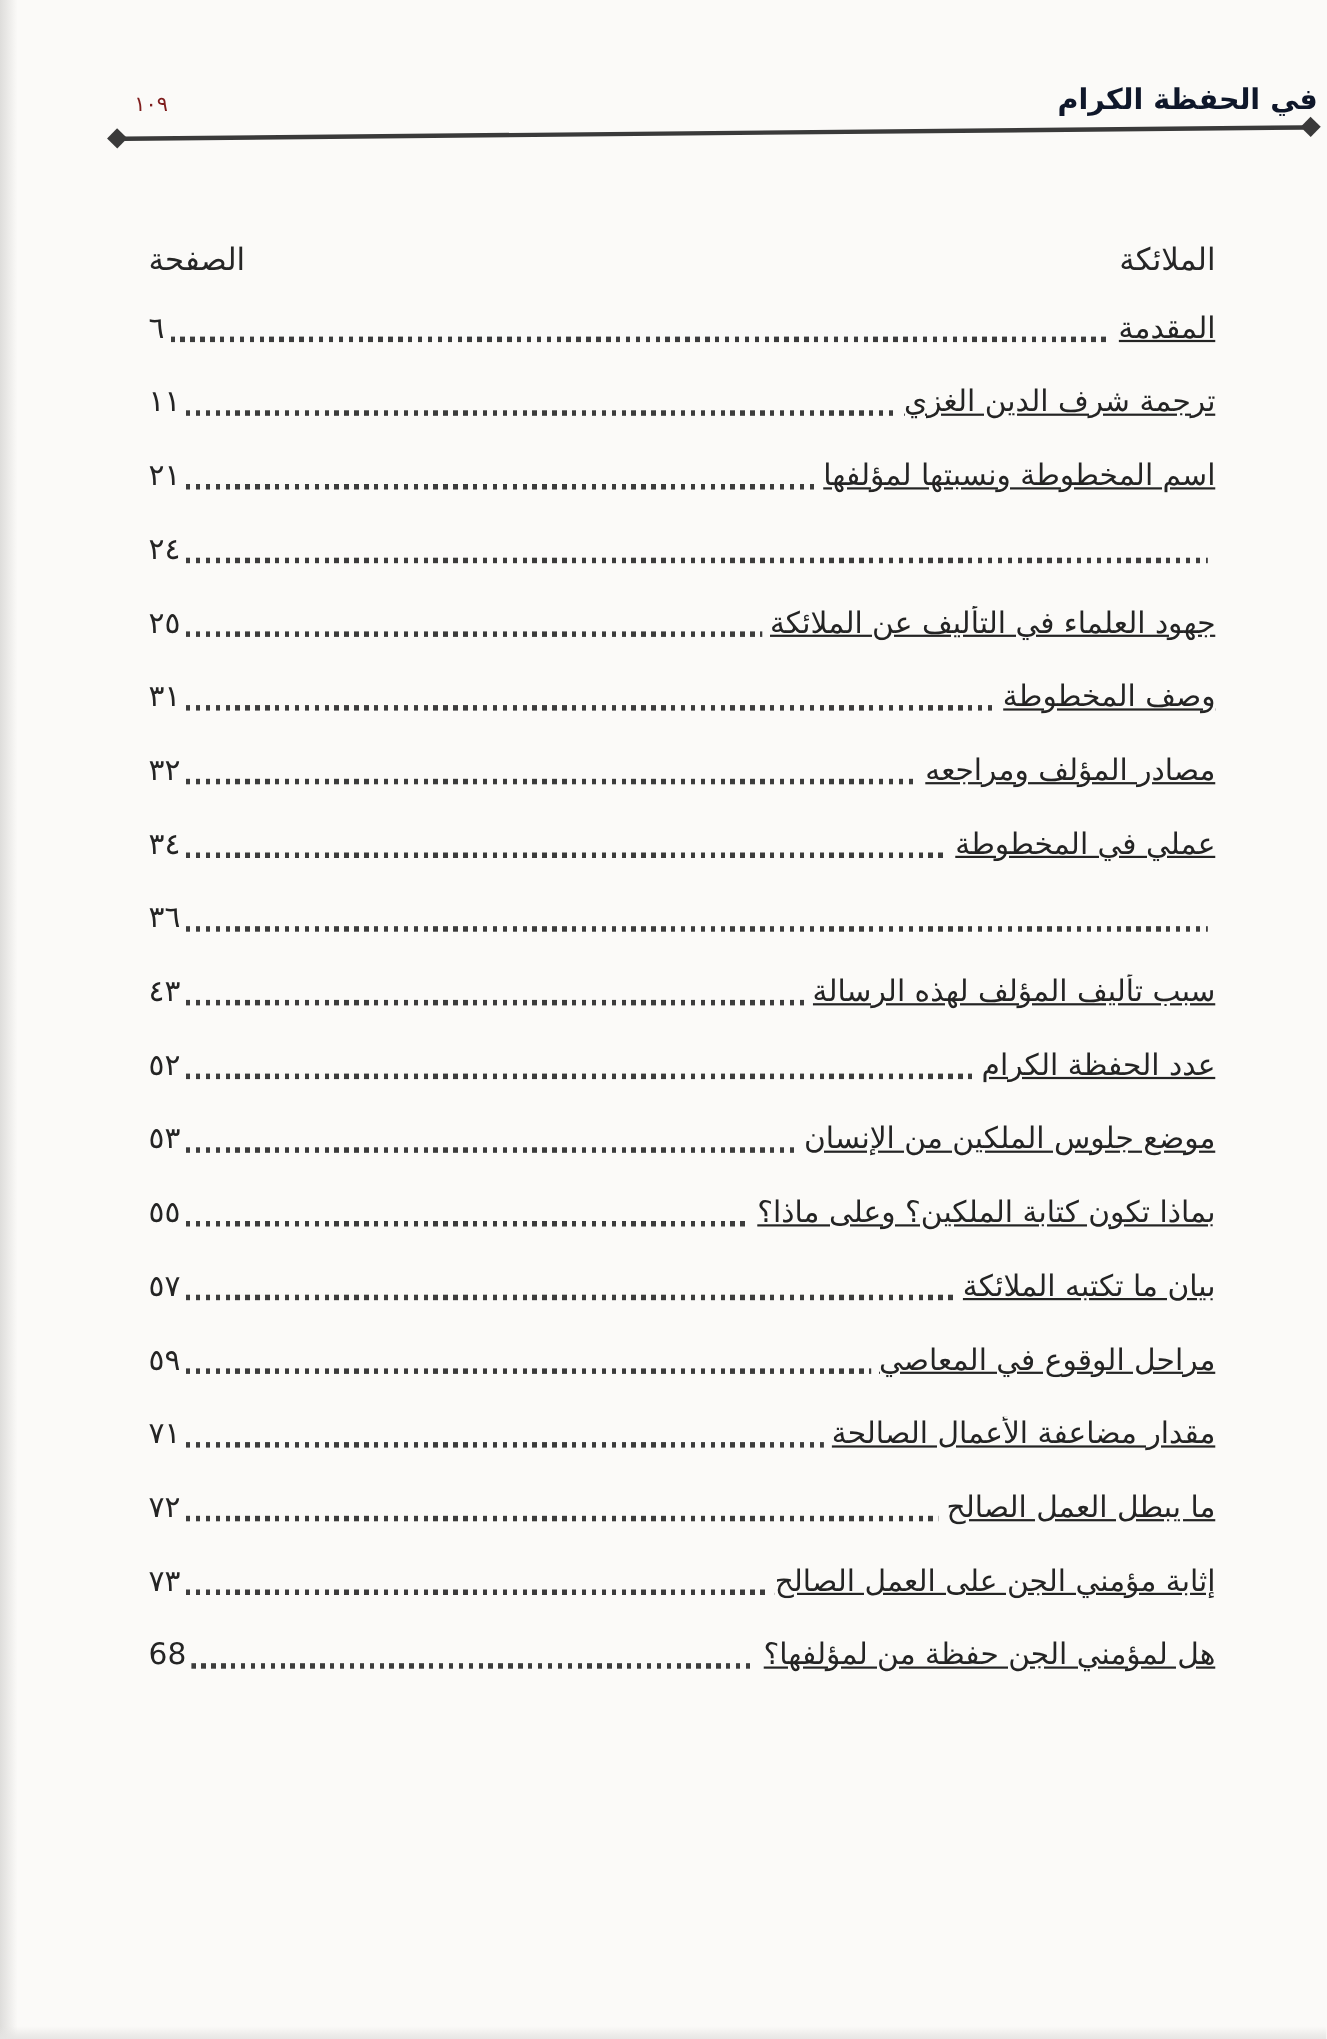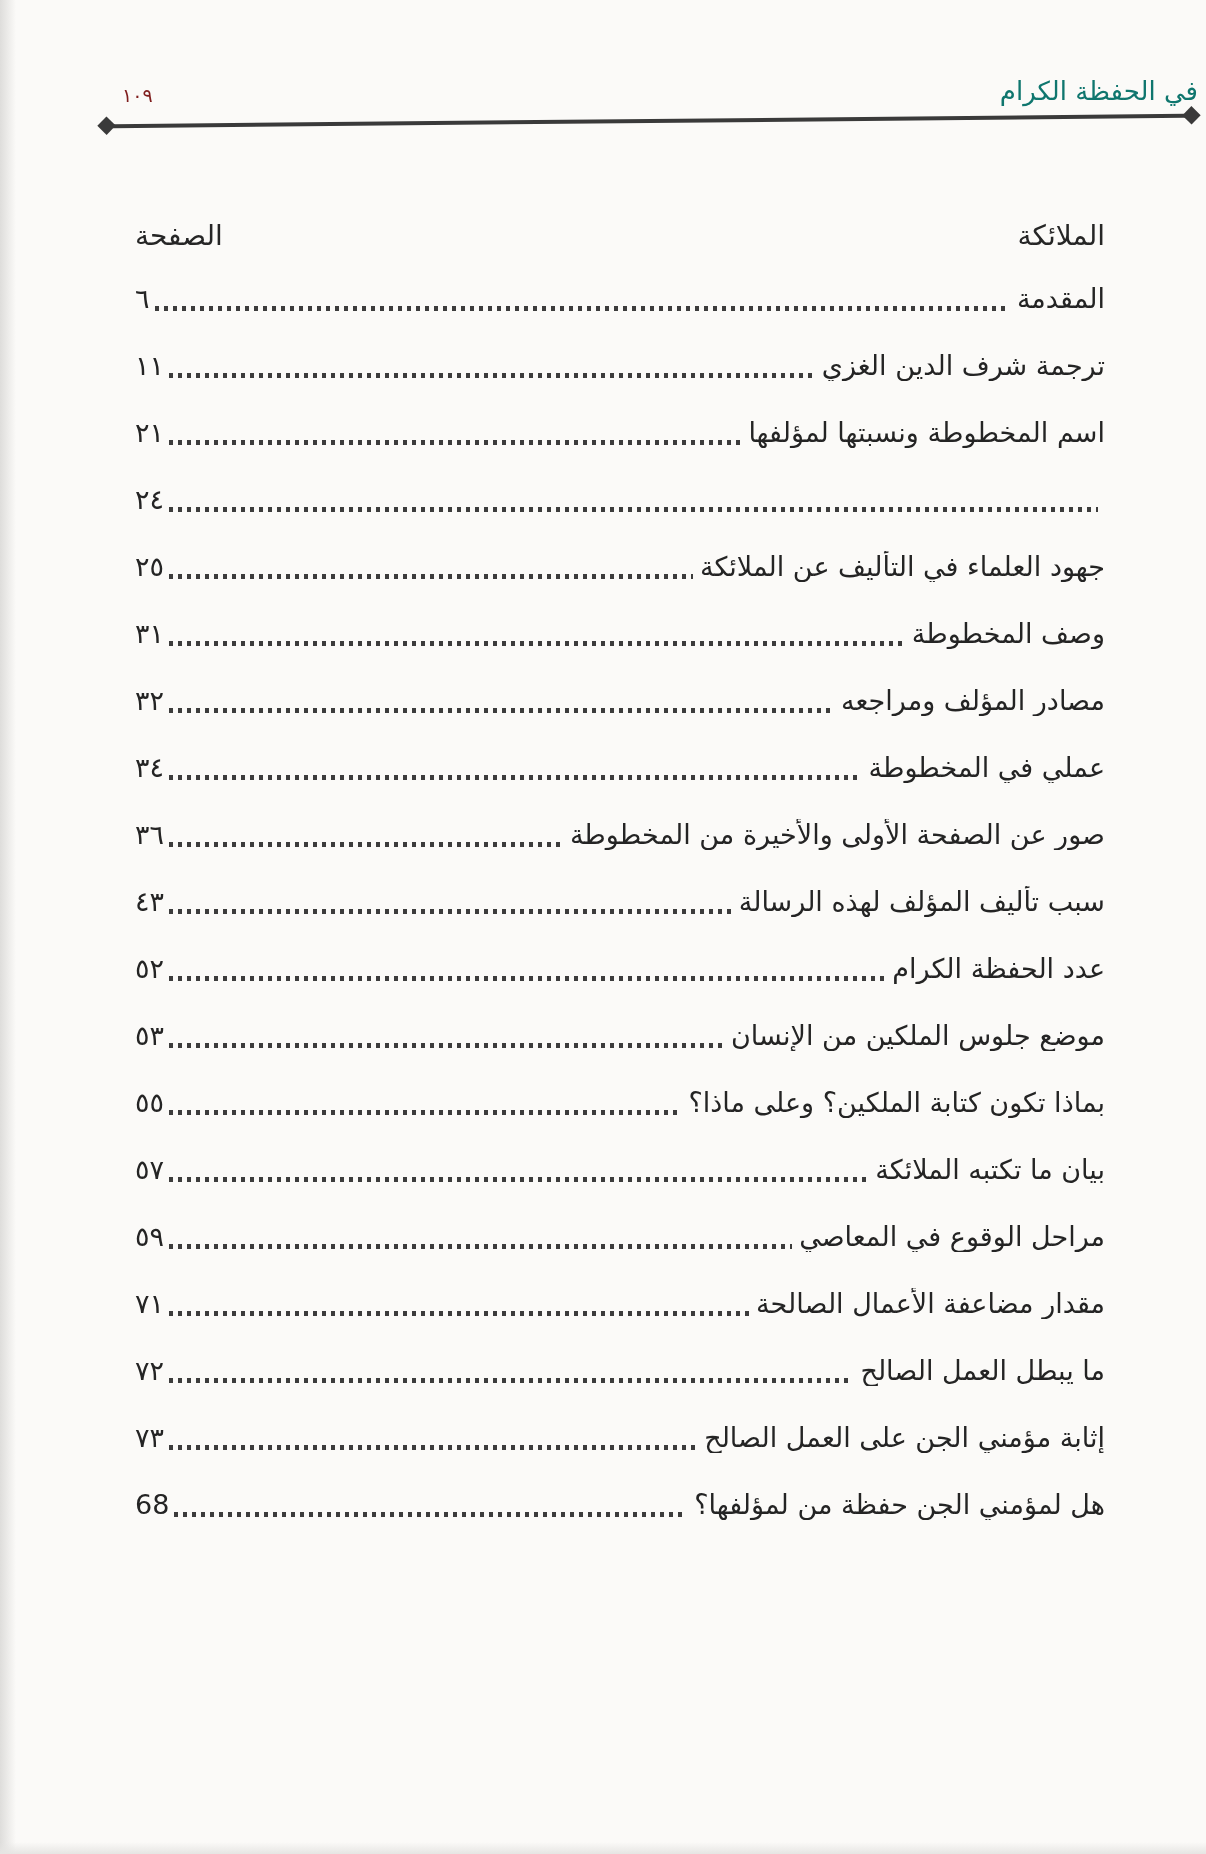--- a/index.html
+++ b/index.html
@@ -23,21 +23,21 @@
     pointer-events: none;
   }
   .page { direction: rtl; }
 
   
   .header-row {
     display: flex; justify-content: space-between; align-items: flex-end;
     padding: 76px 8px 0 122px;
   }
   .running-head {
-    font-size: 26px; font-weight: normal; color: #0f766e;
+    font-size: 26px; font-weight: bold; color: #0f172a;
     letter-spacing: 0.5px;
   }
   .page-num { font-size: 19px; color: #7f1d1d; }
 
   .rule {
     display: flex; align-items: center;
     margin: 8px 8px 0 100px;
     transform: rotate(-0.55deg);
   }
   .rule .line { flex: 1; height: 4px; background: #3a3a3a; }
@@ -61,21 +61,21 @@
     margin-top: 92px;
     font-size: 28px; color: #262626;
   }
   #toc { margin-top: 26px; }
   .row {
     display: flex; align-items: center;
     height: 40px; margin-bottom: 27px;
   }
   .entry-title {
     font-size: 27px; color: #242424; white-space: nowrap;
-    flex: 0 1 auto; overflow: hidden;
+    flex: 0 1 auto; overflow: hidden; text-decoration: underline;
   }
   .dots {
     flex: 1 1 auto; min-width: 18px; height: 5px;
     margin: 0 7px 0 5px;
     transform: translateY(10px);
     background-image: repeating-linear-gradient(90deg, #3c3c3c 0 4px, rgba(0,0,0,0) 4px 9px);
   }
   .entry-page { font-size: 27px; color: #242424; flex: 0 0 auto; }
 </style>
 </head>
@@ -143,21 +143,20 @@
     <span class="entry-page">٣٢</span>
   </div>
 
   <div class="row">
     <span class="entry-title">عملي في المخطوطة</span>
     <span class="dots"></span>
     <span class="entry-page">٣٤</span>
   </div>
 
   <div class="row">
-    <span class="entry-title">صور عن الصفحة الأولى والأخيرة من المخطوطة</span>
     <span class="dots"></span>
     <span class="entry-page">٣٦</span>
   </div>
 
   <div class="row">
     <span class="entry-title">سبب تأليف المؤلف لهذه الرسالة</span>
     <span class="dots"></span>
     <span class="entry-page">٤٣</span>
   </div>
 

